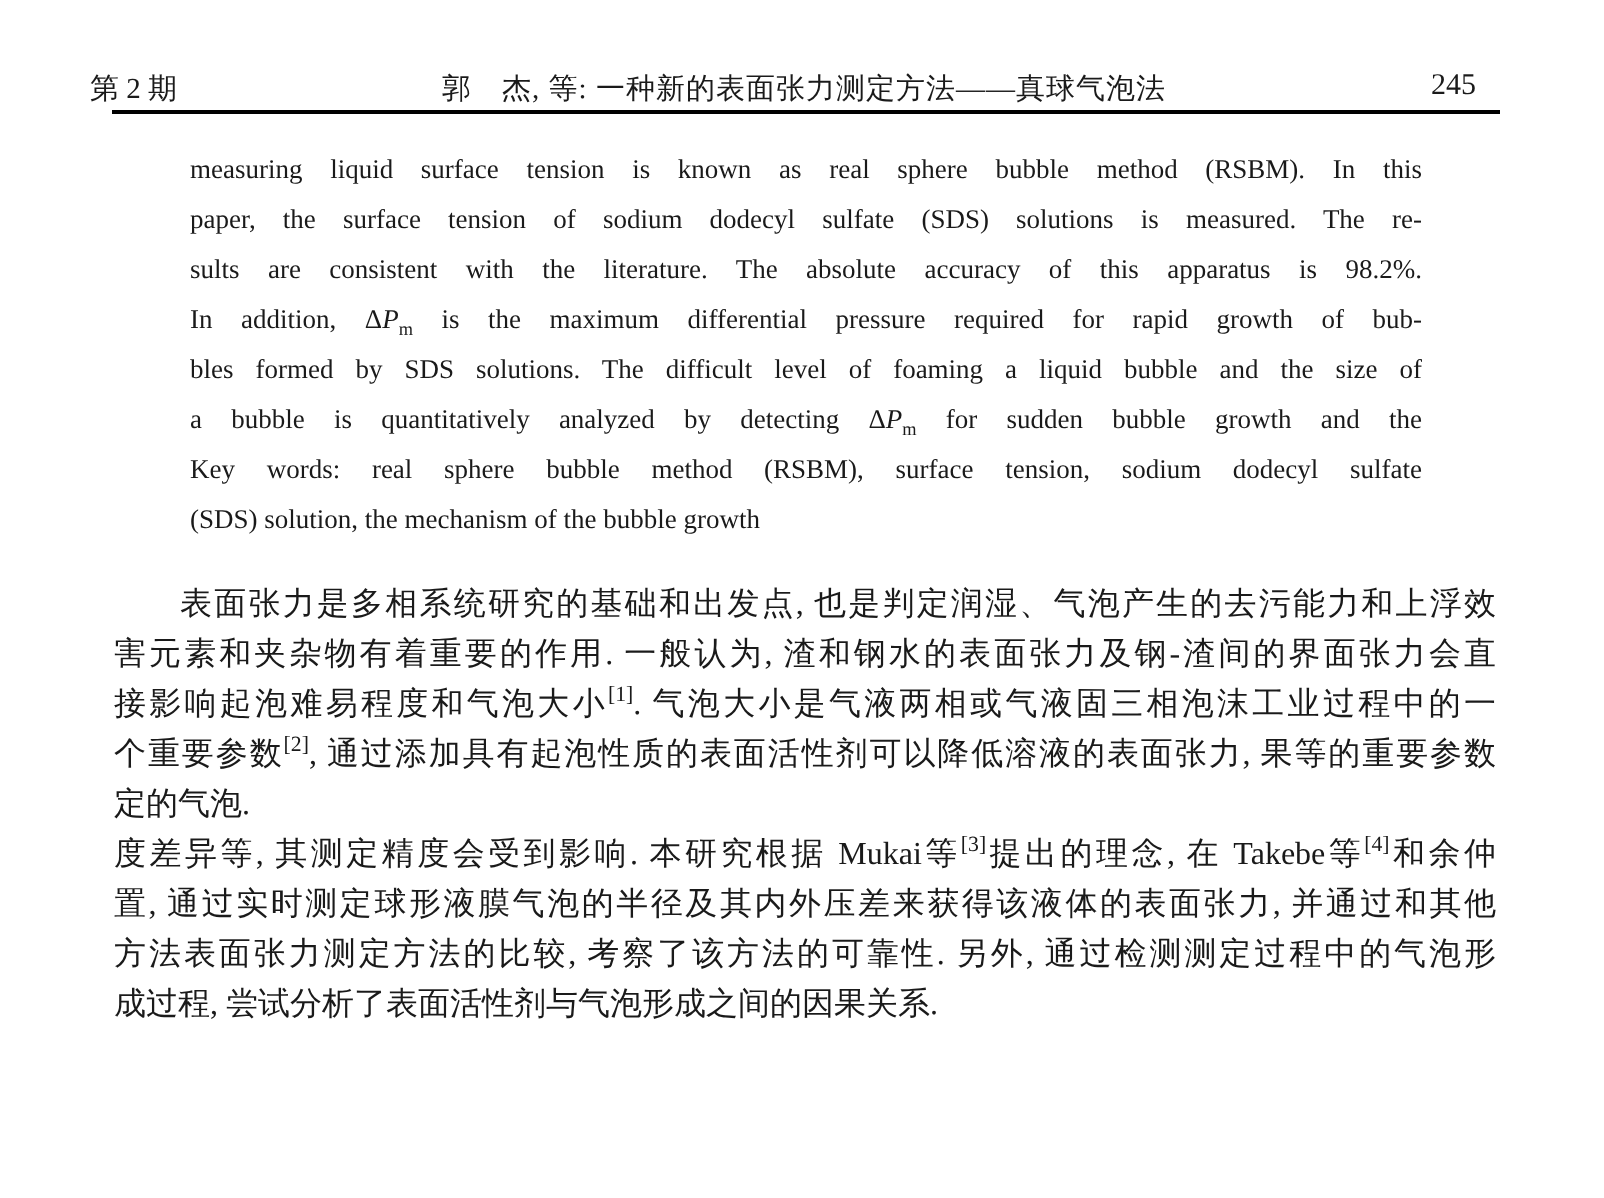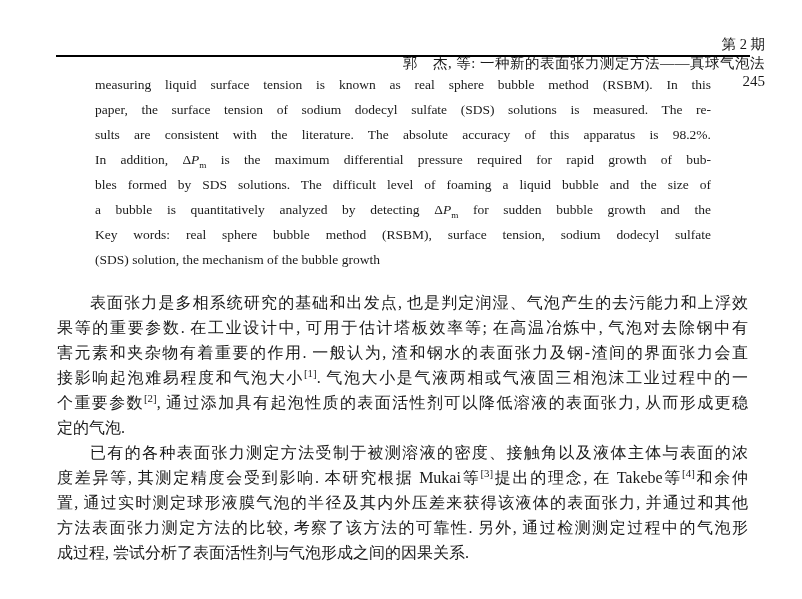--- a/index.html
+++ b/index.html
@@ -2,22 +2,22 @@
 <html><head>
 <meta charset="utf-8">
 <style>
   html,body { margin:0; padding:0; background:#ffffff; }
   .page {
     position:relative; width:802px; height:599px; background:#ffffff;
     font-family:"Liberation Serif","DejaVu Serif",serif; color:#1a1a1a;
     overflow:hidden;
   }
   .hdr {
-    position:absolute; top:35px; left:72px; width:693px;
-    display:flex; align-items:flex-end; font-size:14.5px;flex-direction:column;
+    position:absolute; top:35px; left:45px; width:693px;
+    display:flex; align-items:flex-start; font-size:14.5px;
   }
   .hdr-issue { white-space:nowrap; }
   .hdr-title { flex:1; text-align:center; letter-spacing:0.5px; }
   .hdr-page  { white-space:nowrap; font-size:15px; }
   .hdr-rule {
     position:absolute; top:55px; left:56px; width:694px; height:2px;
     background:#000000;
   }
   .abstract {
     position:absolute; top:72px; left:95px; width:616px;
@@ -59,28 +59,26 @@
       <div class="line"><span>In addition, Δ</span><i>P</i><sub>m</sub><span> is the maximum differential pressure required for rapid growth of bub-</span></div>
       <div class="line"><span>bles formed by SDS solutions. The difficult level of foaming a liquid bubble and the size of</span></div>
       <div class="line"><span>a bubble is quantitatively analyzed by detecting Δ</span><i>P</i><sub>m</sub><span> for sudden bubble growth and the</span></div>
       <div class="line"><b>Key words:</b><span> real sphere bubble method (RSBM), surface tension, sodium dodecyl sulfate</span></div>
       <div class="line last"><span>(SDS) solution, the mechanism of the bubble growth</span></div>
     </div>
 
   <div class="cn-body">
     <div>
         <div class="line indent"><span>表面张力是多相系统研究的基础和出发点, 也是判定润湿、气泡产生的去污能力和上浮效</span></div>
-        <div class="line"><span>果等的重要参数. 在工业设计中, 可用于估计塔板效率等; 在高温冶炼中, 气泡对去除钢中有</span></div>
         <div class="line"><span>害元素和夹杂物有着重要的作用. 一般认为, 渣和钢水的表面张力及钢-渣间的界面张力会直</span></div>
         <div class="line"><span>接影响起泡难易程度和气泡大小</span><sup>[1]</sup><span>. 气泡大小是气液两相或气液固三相泡沫工业过程中的一</span></div>
-        <div class="line"><span>个重要参数</span><sup>[2]</sup><span>, 通过添加具有起泡性质的表面活性剂可以降低溶液的表面张力, 从而形成更稳</span></div>
+        <div class="line"><span>个重要参数</span><sup>[2]</sup><span>, 通过添加具有起泡性质的表面活性剂可以降低溶液的表面张力, 果等的重要参数</span></div>
         <div class="line last"><span>定的气泡.</span></div>
       </div>
     <div>
-        <div class="line indent"><span>已有的各种表面张力测定方法受制于被测溶液的密度、接触角以及液体主体与表面的浓</span></div>
         <div class="line"><span>度差异等, 其测定精度会受到影响. 本研究根据 Mukai等</span><sup>[3]</sup><span>提出的理念, 在 Takebe等</span><sup>[4]</sup><span>和余仲</span></div>
         <div class="line"><span>置, 通过实时测定球形液膜气泡的半径及其内外压差来获得该液体的表面张力, 并通过和其他</span></div>
         <div class="line"><span>方法表面张力测定方法的比较, 考察了该方法的可靠性. 另外, 通过检测测定过程中的气泡形</span></div>
         <div class="line last"><span>成过程, 尝试分析了表面活性剂与气泡形成之间的因果关系.</span></div>
       </div>
   </div>
 
 </div>
 
 </body></html>

